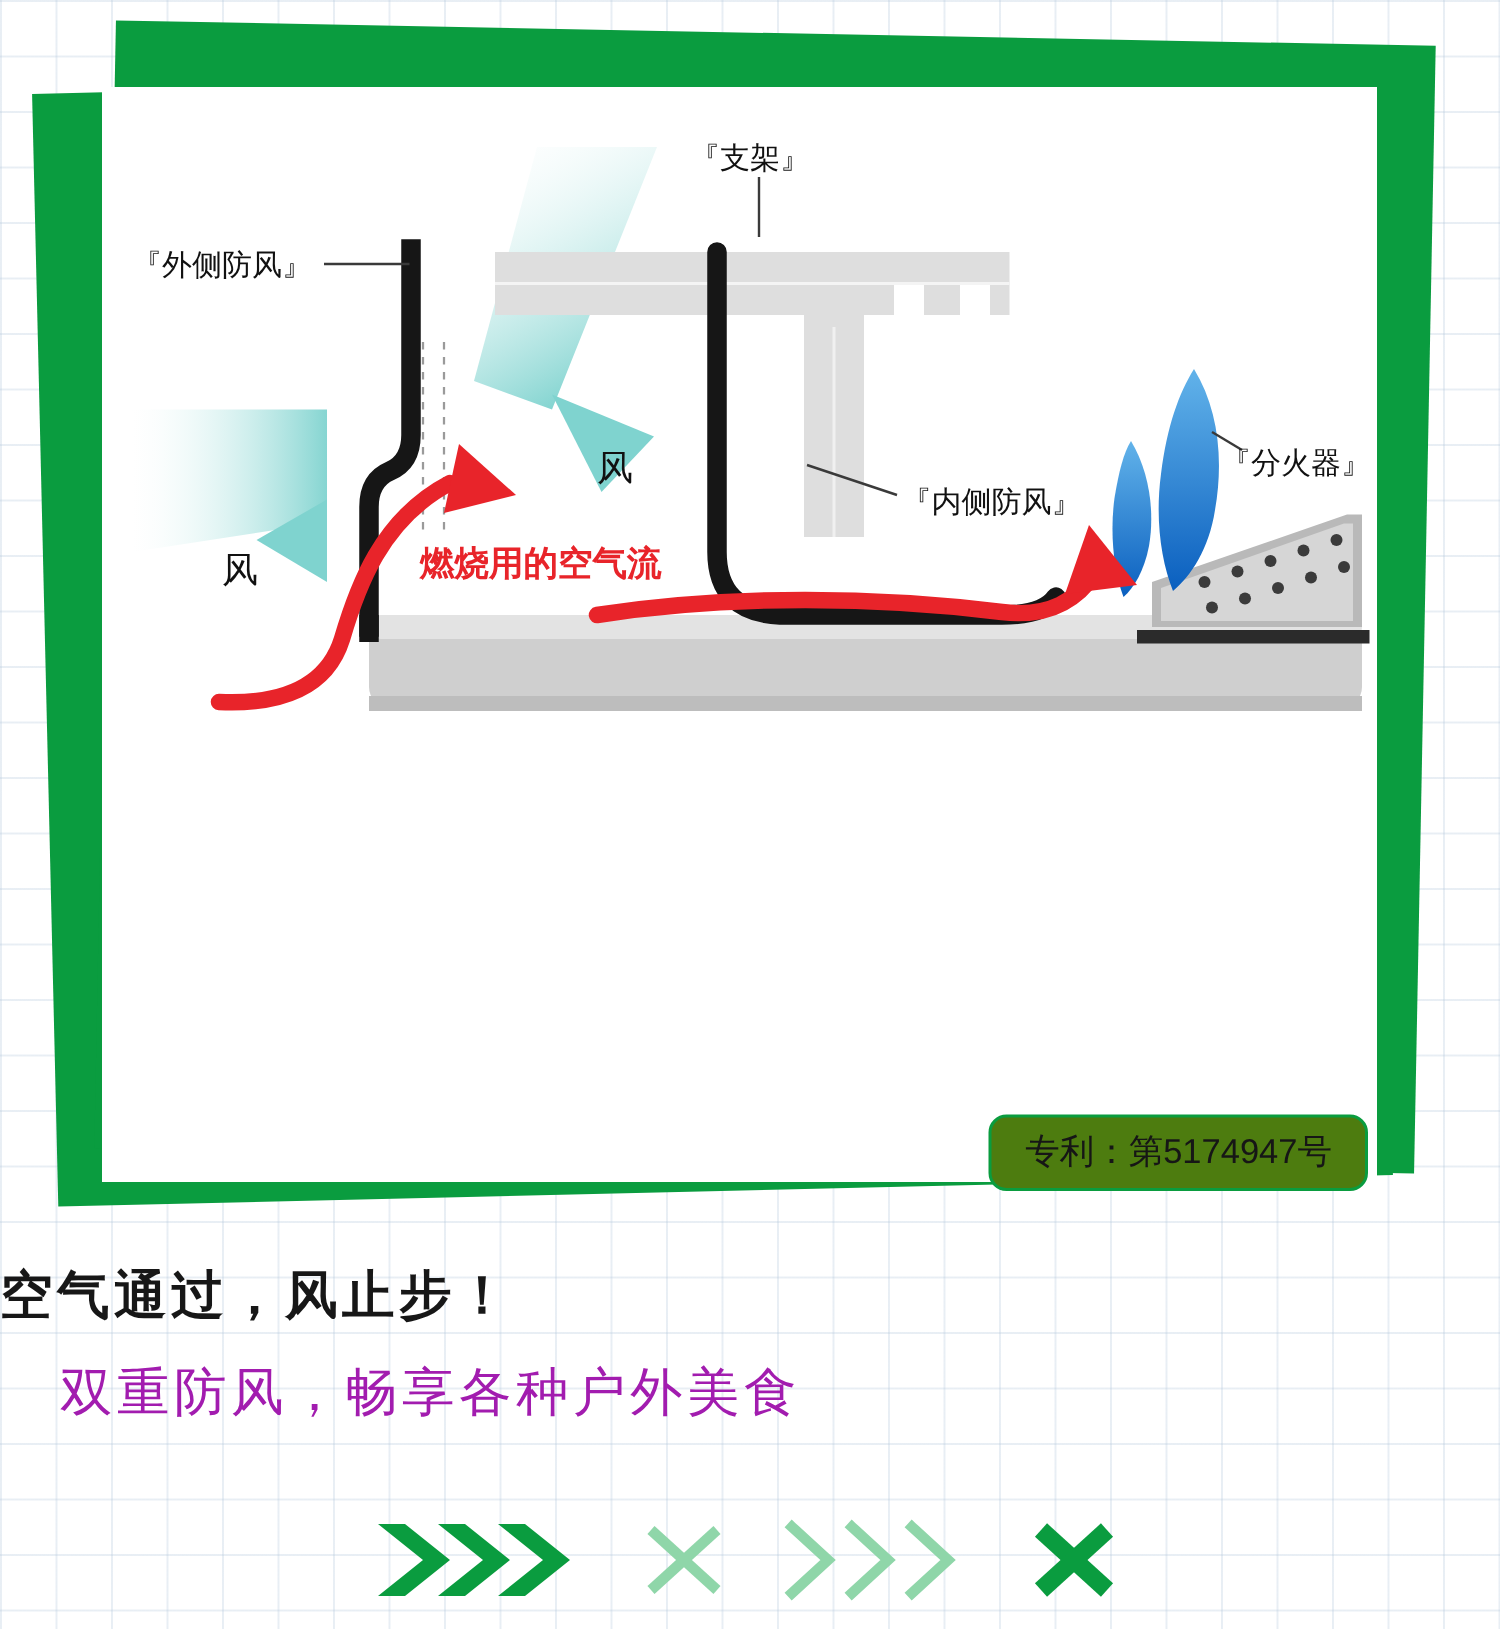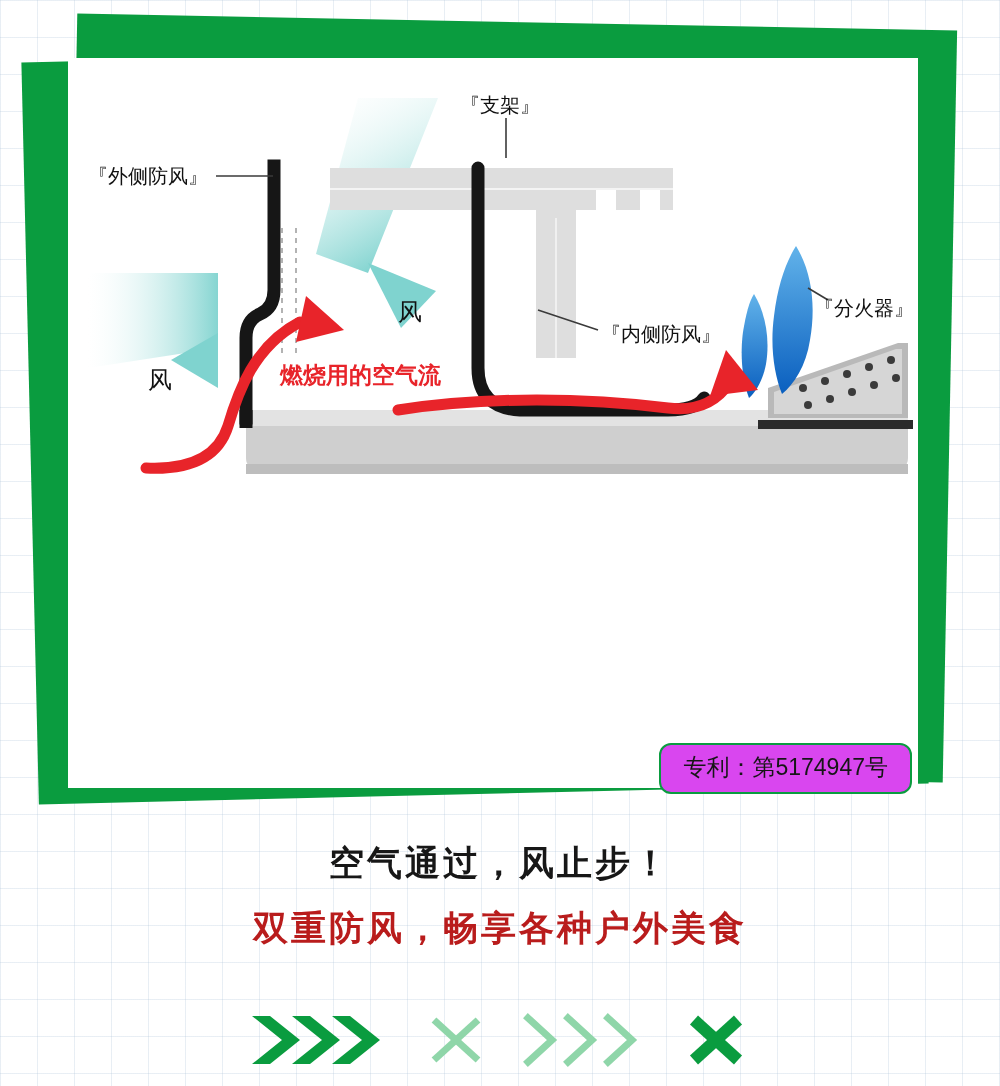--- a/index.html
+++ b/index.html
@@ -75,43 +75,44 @@
   }
   .patent-badge {
     position: absolute;
     right: 6px;
     top: 685px;
     border: 2px solid #0a9c3f;
     border-radius: 12px;
     padding: 7px 22px 9px 22px;
     font-size: 23px;
     color: #161616;
-    background: #d946ef;
+    background: #4d7c0f;
   }
   
   .headline {
     position: absolute;
     left: 0;
     top: 840px;
     width: 1000px;
-    text-align: center;
+    text-align: left;
     z-index: 2;
   }
   .headline .line1 {
     font-size: 35px;
     font-weight: bold;
     color: #171717;
     letter-spacing: 3px;
     margin-bottom: 18px;
   }
   .headline .line2 {
     font-size: 35px;
-    font-weight: bold;
-    color: #b91c1c;
+    font-weight: normal;
+    color: #a21caf;
     letter-spacing: 3px;
+    padding-left: 40px;
   }
   
   .footer-marks {
     position: absolute;
     left: 0;
     top: 1000px;
     width: 1000px;
     height: 80px;
     z-index: 2;
   }

